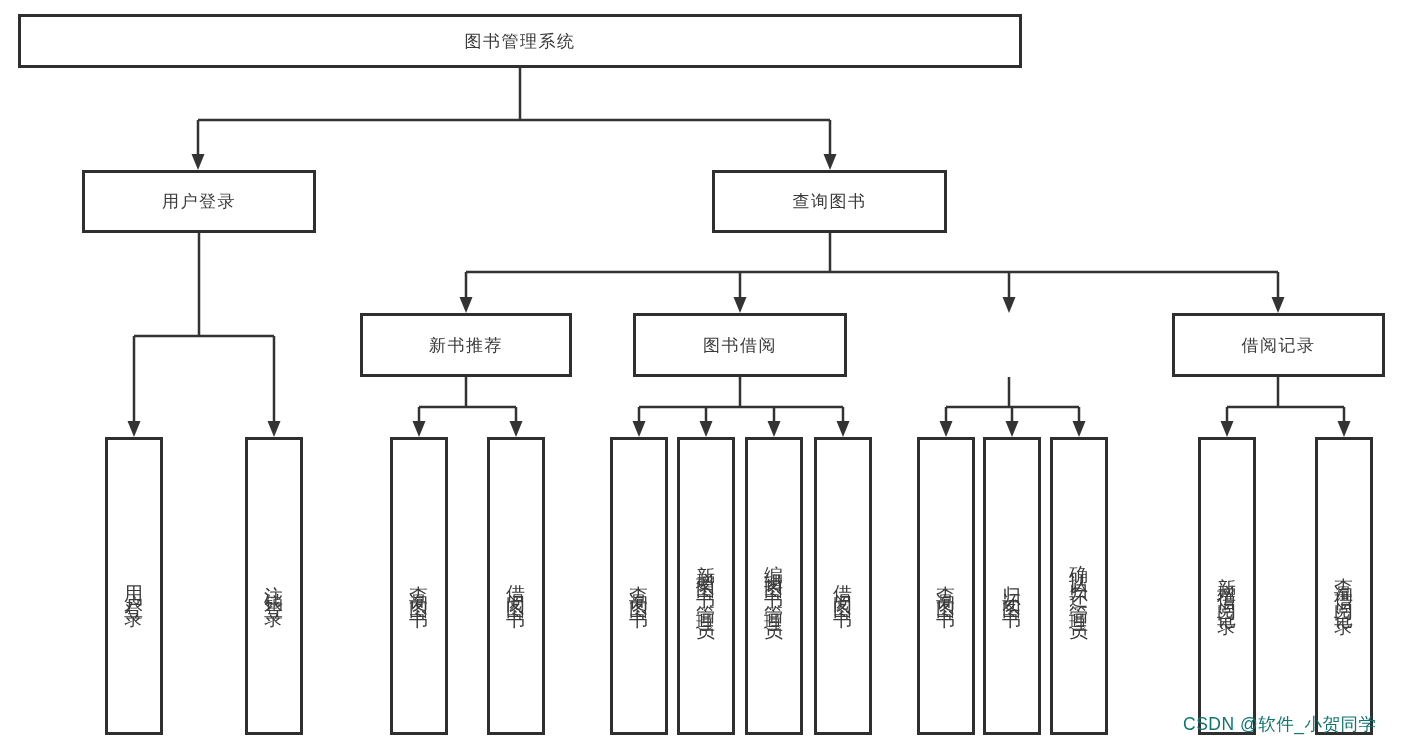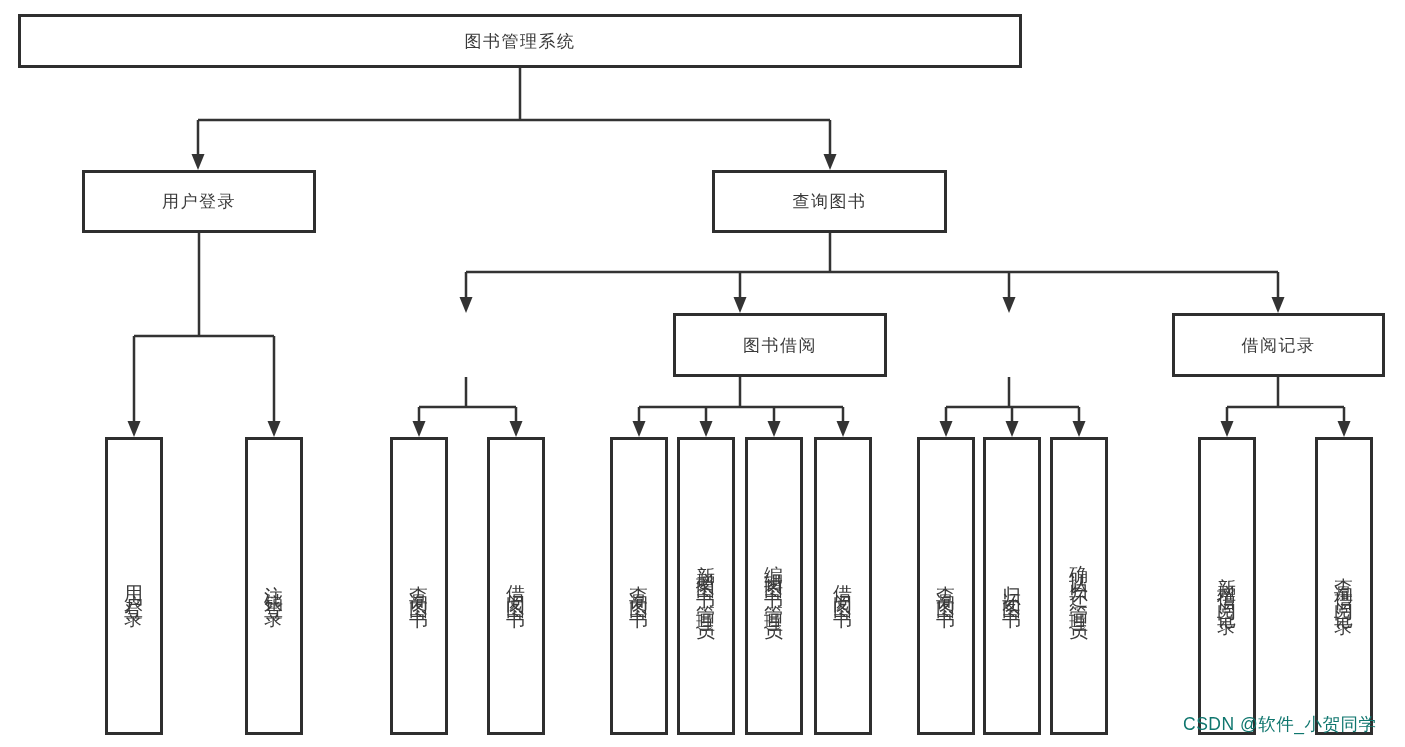--- a/index.html
+++ b/index.html
@@ -96,21 +96,22 @@
     <path d="M1278,377 V407 M1227,407 H1344 M1227,407 V421 M1344,407 V421"></path>
     <polygon points="1220.5,421 1233.5,421 1227,437"></polygon>
     <polygon points="1337.5,421 1350.5,421 1344,437"></polygon>
   </svg>
 
   <div class="node" style="left:18px;top:14px;width:1004px;height:54px;">图书管理系统</div>
 
   <div class="node" style="left:82px;top:170px;width:234px;height:63px;">用户登录</div>
   <div class="node" style="left:712px;top:170px;width:235px;height:63px;">查询图书</div>
 
-  <div class="node" style="left:633px;top:313px;width:214px;height:64px;margin-left:40px;">图书借阅</div>
+  <div class="node" style="left:360px;top:313px;width:212px;height:64px;">新书推荐</div>
+  <div class="node" style="left:633px;top:313px;width:214px;height:64px;">图书借阅</div>
   <div class="node" style="left:1172px;top:313px;width:213px;height:64px;">借阅记录</div>
 
   <div class="leaf" style="left:105px;top:437px;width:58px;height:298px;">
     <span>用户登录</span>
     </div>
   <div class="leaf" style="left:245px;top:437px;width:58px;height:298px;">
     <span>注销登录</span>
     </div>
 
   <div class="leaf" style="left:390px;top:437px;width:58px;height:298px;">

